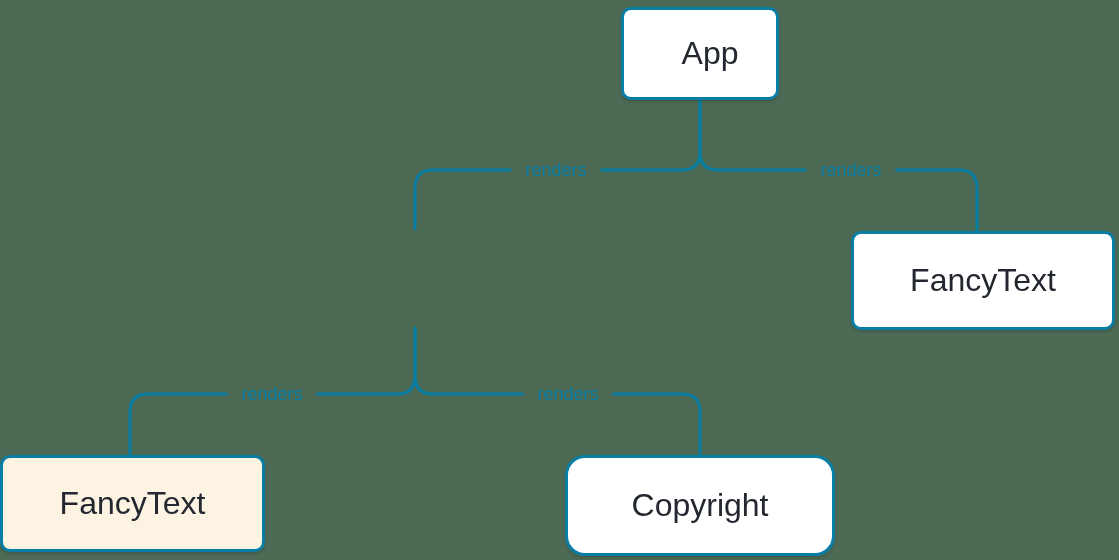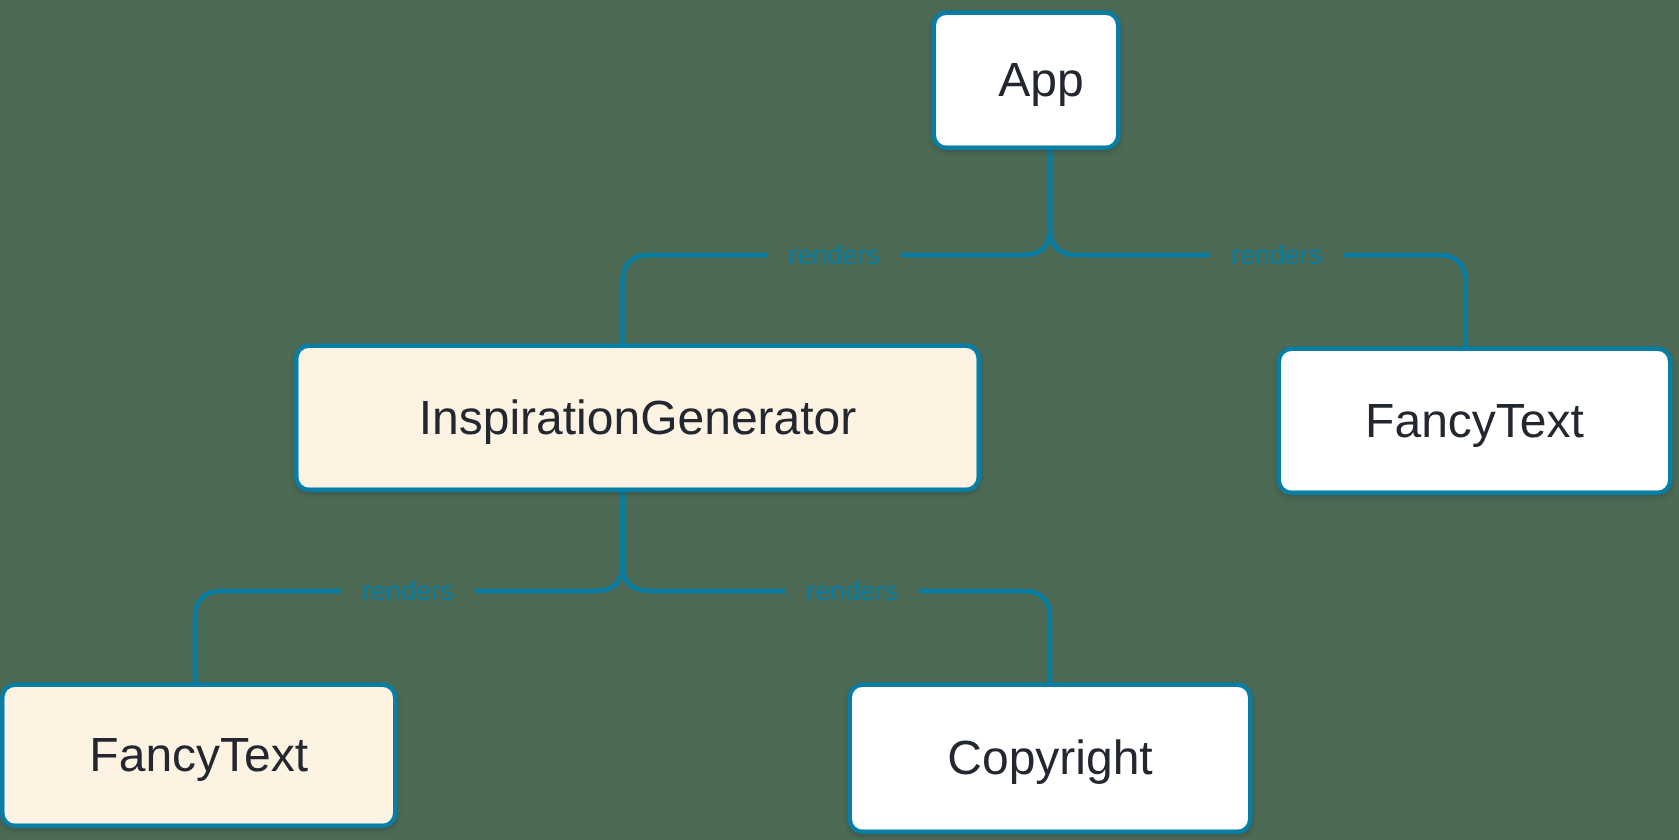--- a/index.html
+++ b/index.html
@@ -51,25 +51,25 @@
     border:3px solid var(--accent);
     border-radius:10px;
     color:var(--node-text);
     font-size:32px;
     box-shadow:0 2px 3px rgba(35,39,47,0.25);
     white-space:nowrap;
   }
   .node--highlight{
     background:var(--highlight-fill);
   }
-  .node-app{left:621px;top:7px;width:126px;height:93px;padding-left:20px;}
+  .node-app{left:621px;top:7px;width:158px;height:93px;padding-left:20px;}
   .node-inspiration{left:196px;top:229px;width:458px;height:99px;}
   .node-fancy-top{left:851px;top:231px;width:264px;height:99px;}
   .node-fancy-bottom{left:0px;top:455px;width:265px;height:97px;}
-  .node-copyright{left:565px;top:455px;width:270px;height:101px;}
+  .node-copyright{left:565px;top:455px;width:270px;height:101px;border-radius:20px;}
 </style>
 </head>
 <body>
 
 <div class="stage">
 
   <svg class="edges" viewBox="0 0 1119 560" xmlns="http://www.w3.org/2000/svg">
     <path d="M 700 100 L 700 152 Q 700 170 682 170 L 433 170 Q 415 170 415 188 L 415 229"></path>
     <path d="M 700 100 L 700 152 Q 700 170 718 170 L 959 170 Q 977 170 977 188 L 977 231"></path>
     <path d="M 415 328 L 415 376 Q 415 394 397 394 L 148 394 Q 130 394 130 412 L 130 455"></path>
@@ -79,21 +79,20 @@
   <span class="edge-label" style="left:556px;top:170px">renders</span>
 
   <span class="edge-label" style="left:851px;top:170px">renders</span>
 
   <span class="edge-label" style="left:272px;top:394px">renders</span>
 
   <span class="edge-label" style="left:568px;top:394px">renders</span>
 
   <div class="node node-app">App</div>
 
-  <div class="node node--highlight node-inspiration">InspirationGenerator</div>
 
   <div class="node node-fancy-top">FancyText</div>
 
   <div class="node node--highlight node-fancy-bottom">FancyText</div>
 
   <div class="node node-copyright">Copyright</div>
 
 </div>
 
 </body></html>

